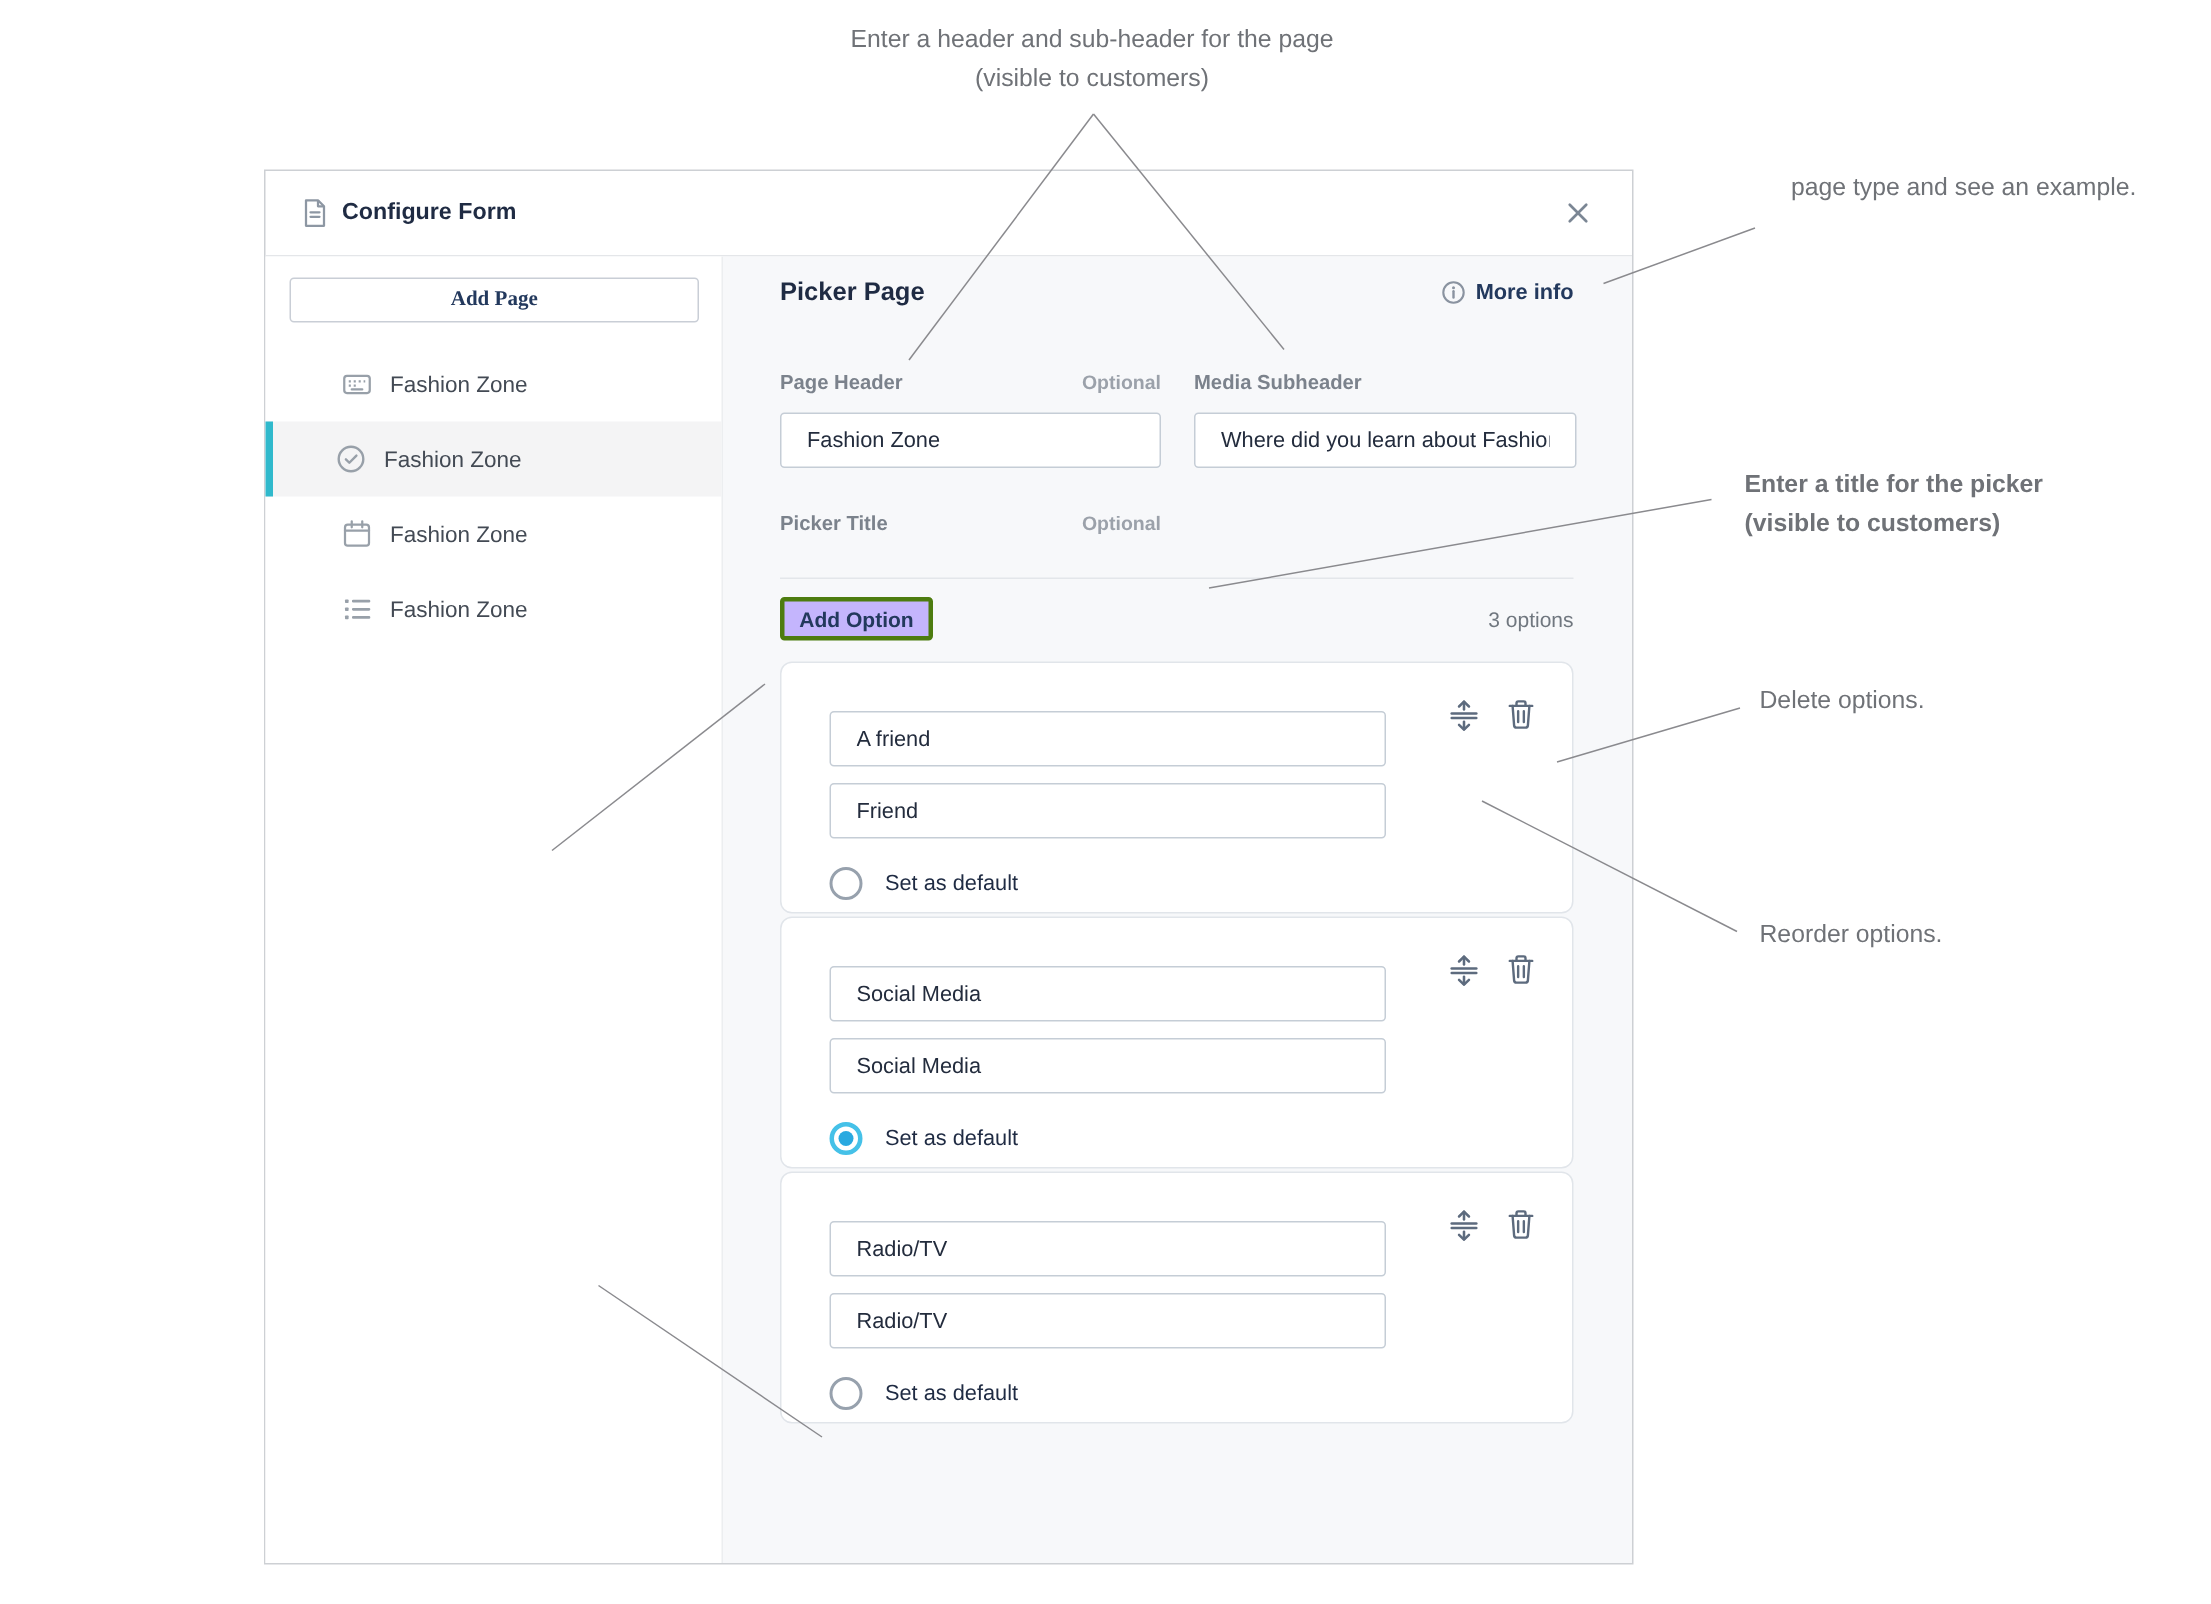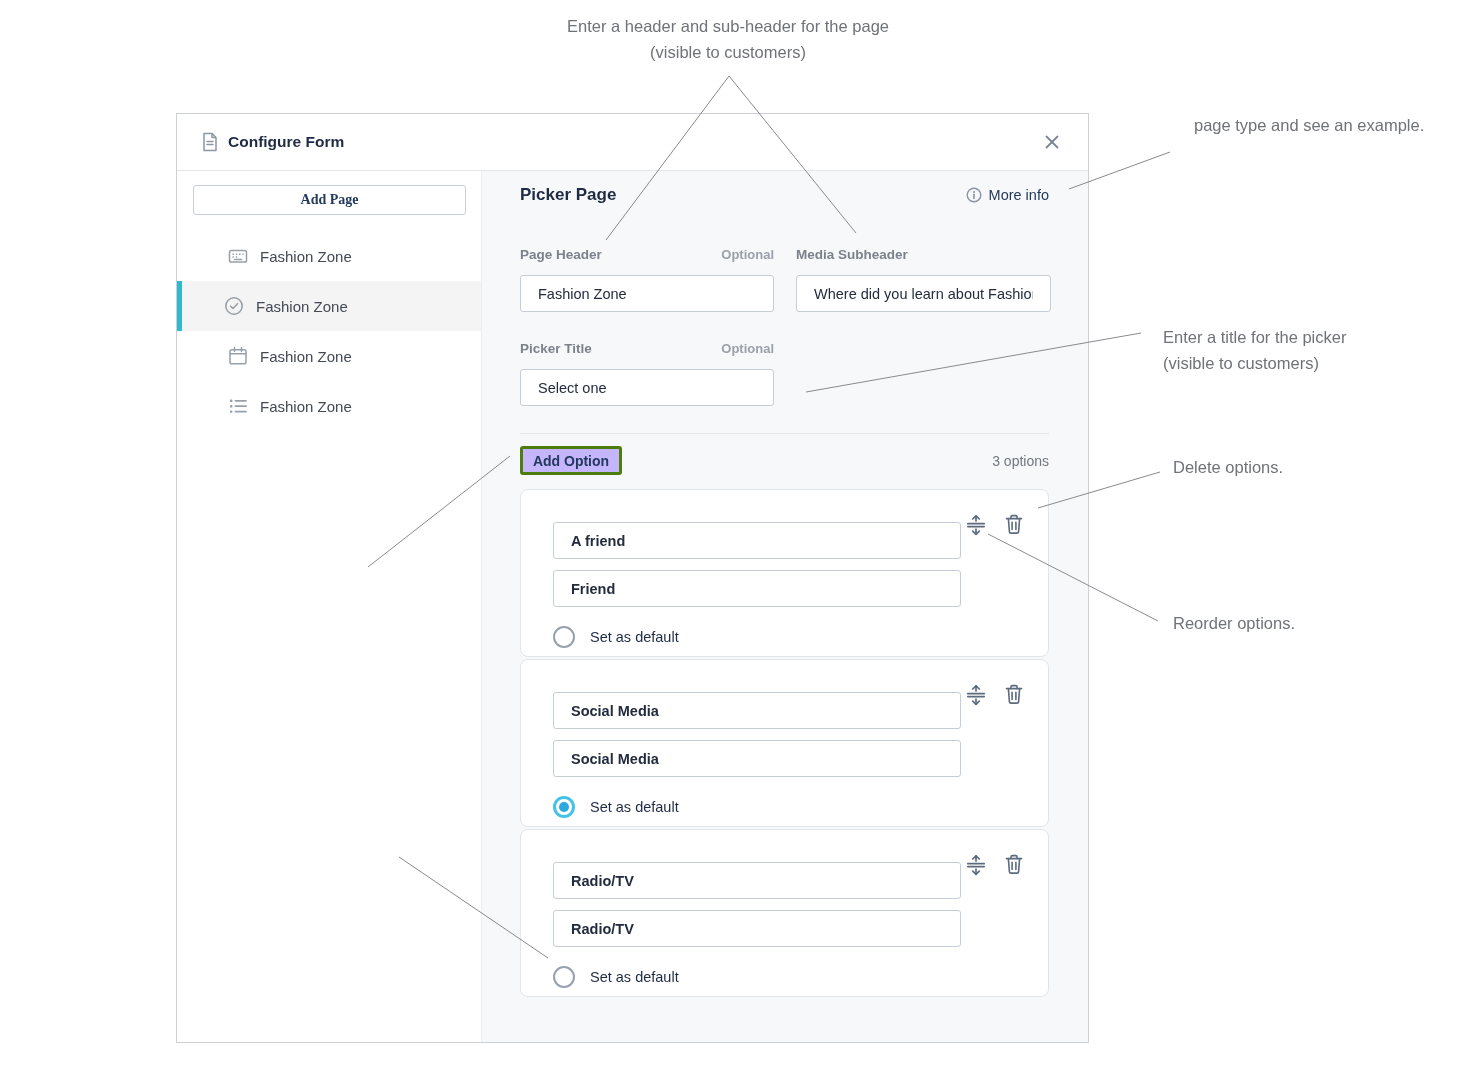--- a/index.html
+++ b/index.html
@@ -4,21 +4,21 @@
 <style>
   * { margin:0; padding:0; box-sizing:border-box; }
   html,body { width:1474px; height:1069px; background:#ffffff; overflow:hidden;
     font-family:"Liberation Sans", sans-serif; }
   .stage { position:relative; width:1474px; height:1069px; background:#fff; }
 
   
   .note { position:absolute; color:#6f7277; font-size:16.5px; line-height:26px; }
   .note-top { left:450px; top:13px; width:556px; text-align:center; }
   .note-findout { left:1194px; top:112px; width:270px; }
-  .note-pickertitle { left:1163px; top:324px; width:260px; }
+  .note-pickertitle { left:1163px; top:310px; width:260px;font-weight:bold; }
   .note-delete { left:1173px; top:454px; }
   .note-reorder { left:1173px; top:610px; }
   .note-addopts { left:287px; top:582px; }
   .note-setdefault { left:252px; top:821px; }
 
   .lines-overlay { position:absolute; inset:0; width:1474px; height:1069px;
     pointer-events:none; z-index:10; }
   .lines-overlay line { stroke:#8a8a8e; stroke-width:1; }
 
   
@@ -46,21 +46,21 @@
   .page-item .p-icon { width:22px; height:22px; flex:0 0 22px; }
   .page-item .p-label { margin-left:11px; font-size:15px; color:#434a54; }
 
   
   .mainpanel { flex:1 1 auto; background:#f7f8fa; padding:11px 39px 0 38px;
     overflow:hidden; }
   .panel-titlerow { display:flex; align-items:center; justify-content:space-between; height:26px; }
   .panel-title { font-size:17px; font-weight:700; color:#1f2b43;text-align:right; }
   .more-info { display:flex; align-items:center; gap:7px; cursor:pointer; background:none; border:none;
     font-family:"Liberation Sans", sans-serif; }
-  .more-info span { font-size:14.5px; font-weight:400; color:#23395d; }
+  .more-info span { font-size:14.5px; font-weight:700; color:#23395d; }
 
   .fields-grid { display:grid; grid-template-columns:254px 255px; column-gap:22px; margin-top:39px; }
   .field-labelrow { display:flex; justify-content:space-between; align-items:baseline; height:17px; }
   .f-label { font-size:13.5px; font-weight:700; color:#7b828c; }
   .f-optional { font-size:13px; font-weight:600; color:#9ba1aa; }
   .txt-input { margin-top:11px; width:100%; height:37px; background:#fff;
     border:1px solid #c5cdd6; border-radius:3px; padding:0 17px;
     font-family:"Liberation Sans", sans-serif; font-size:14.5px; color:#232c3d; }
 
   .picker-title-block { margin-top:29px; width:254px; }
@@ -69,21 +69,21 @@
 
   .options-headrow { margin-top:12px; display:flex; align-items:center; justify-content:space-between; }
   .add-option-btn { width:102px; height:29px; background:#c4b5fd; border:3px solid #4d7c0f;
     border-radius:3px; font-family:"Liberation Sans", sans-serif;
     font-size:14px; font-weight:700; color:#23395d; cursor:pointer; }
   .options-count { font-size:14px; color:#70777f; }
 
   .option-card { position:relative; margin-top:14px; height:168px; background:#fff;
     border:1px solid #e1e5ea; border-radius:8px; padding:21px 0 0 32px; }
   .option-card + .option-card { margin-top:2px; }
-  .option-card .txt-input { width:408px;font-weight:bold; }
+  .option-card .txt-input { width:371px; }
   .option-card .txt-input + .txt-input { margin-top:11px; }
   .card-icons { position:absolute; top:24px; left:444px; display:flex; align-items:flex-start; gap:18px; }
   .icon-btn { background:none; border:none; padding:0; cursor:pointer; line-height:0; }
 
   .radio-row { margin-top:19px; display:flex; align-items:center; }
   .radio { width:22px; height:22px; border-radius:50%; background:#fff;
     border:2px solid #97a1ad; cursor:pointer; position:relative; flex:0 0 22px; }
   .radio.checked { border:3px solid #45c1e8; }
   .radio.checked::after { content:""; position:absolute; left:50%; top:50%;
     width:10px; height:10px; margin:-5px 0 0 -5px; border-radius:50%; background:#29a9e0; }
@@ -244,21 +244,20 @@
             </div>
             <input class="txt-input" type="text" value="Where did you learn about Fashion" style="">
           </div>
         </div>
 
         <div class="picker-title-block">
           <div class="field-labelrow">
             <span class="f-label">Picker Title</span>
             <span class="f-optional">Optional</span>
           </div>
-          <input class="txt-input" type="text" value="Select one" style="">
         </div>
 
         <div class="divider"></div>
 
         <div class="options-headrow">
           <button class="add-option-btn">Add Option</button>
           <span class="options-count">3 options</span>
         </div>
 
         <div class="option-card">

